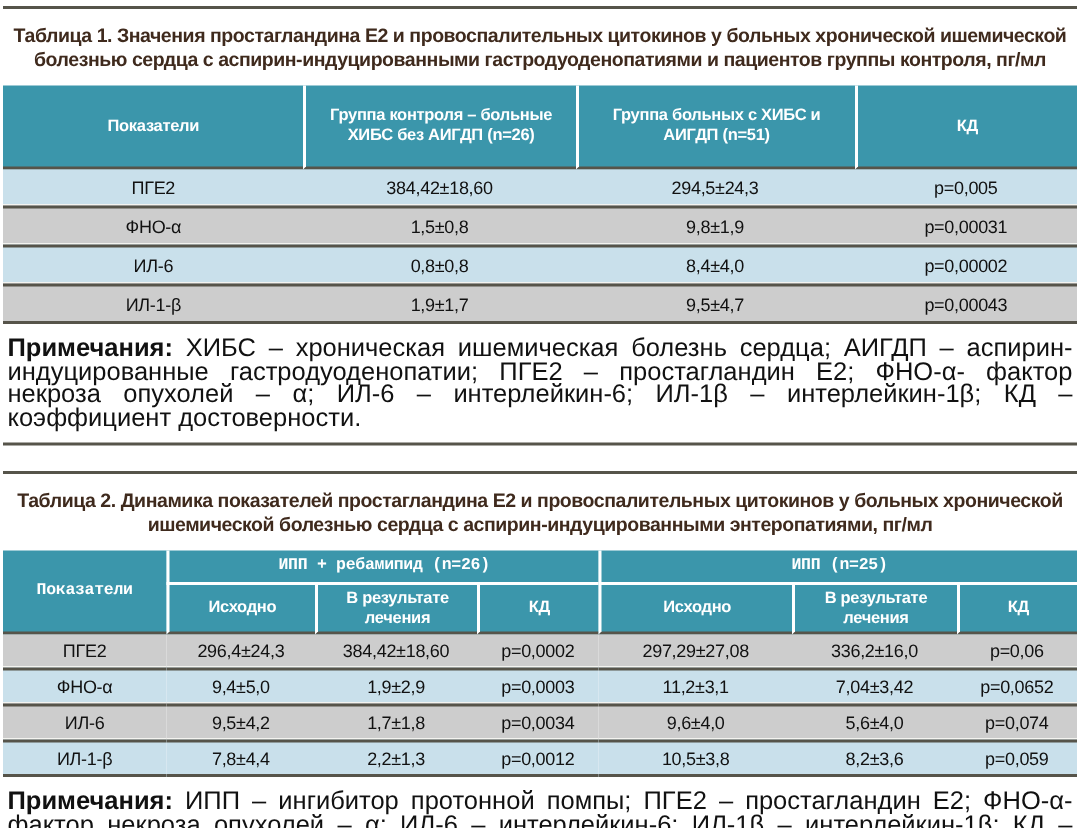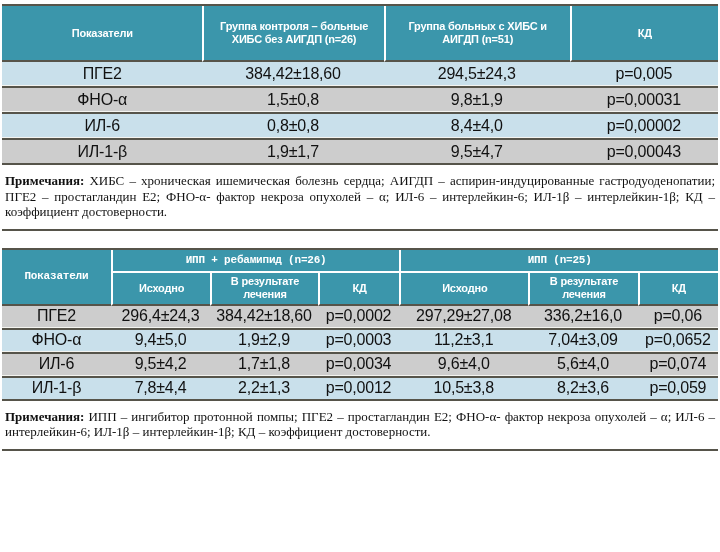--- a/index.html
+++ b/index.html
@@ -58,49 +58,49 @@
   }
   .t2 thead tr.sub-row th {
     height: 27px;
     border-top: 2px solid #ffffff;
   }
   .t2 thead tr.sub-row th:first-child { border-left: 2px solid #ffffff; }
 
   table.t tbody td {
     text-align: center;
     vertical-align: middle;
-    font-size: 16px;
+    font-size: 12px;
     letter-spacing: -0.2px;
     padding: 0 2px;
     border-bottom: 1px solid #f4f4f0;
   }
   .t1 tbody td { height: 23px; }
   .t2 tbody td { height: 21px; }
   table.t tbody tr + tr td { border-top: 2px solid var(--line, #56544a); margin-left: 33px; }
   table.t tbody tr:last-child td { border-bottom: 2px solid var(--line, #56544a); }
 
   tr.r-blue td { background: var(--row-blue, #c9e0eb); }
   tr.r-gray td { background: var(--row-gray, #cdcdcd); }
 
   .note {
-    font-size: 13px;
+    font-size: 17px;
     line-height: 15.5px;
     text-align: justify;
     margin: 8px 3px 9px 3px;
     color: #111111;
-    font-family: Liberation Serif, serif;
   }
   .note .b { font-weight: bold; }
 </style>
 </head>
 <body>
 
 <div class="page">
 
   <section class="block">
+    <h2 class="title">Таблица 1. Значения простагландина Е2 и провоспалительных цитокинов у больных хронической ишемической болезнью сердца с аспирин-индуцированными гастродуоденопатиями и пациентов группы контроля, пг/мл</h2>
 
     <table class="t t1">
       <colgroup>
         <col style="width:28%">
         <col style="width:25.3%">
         <col style="width:26%">
         <col style="width:20.7%">
       </colgroup>
       <thead>
         <tr>
@@ -135,20 +135,21 @@
           <td>9,5±4,7</td>
           <td>p=0,00043</td>
         </tr>
       </tbody>
     </table>
 
     <p class="note"><span class="b">Примечания:</span> <span>ХИБС – хроническая ишемическая болезнь сердца; АИГДП – аспирин-индуцированные гастродуоденопатии; ПГЕ2 – простагландин Е2; ФНО-α- фактор некроза опухолей – α; ИЛ-6 – интерлейкин-6; ИЛ-1β – интерлейкин-1β; КД – коэффициент достоверности.</span></p>
   </section>
 
   <section class="block block2">
+    <h2 class="title">Таблица 2. Динамика показателей простагландина Е2 и провоспалительных цитокинов у больных хронической ишемической болезнью сердца с аспирин-индуцированными энтеропатиями, пг/мл</h2>
 
     <table class="t t2">
       <colgroup>
         <col style="width:15.2%">
         <col style="width:13.9%">
         <col style="width:15.0%">
         <col style="width:11.4%">
         <col style="width:18.0%">
         <col style="width:15.3%">
         <col style="width:11.2%">
@@ -177,21 +178,21 @@
           <td>297,29±27,08</td>
           <td>336,2±16,0</td>
           <td>p=0,06</td>
         </tr>
         <tr class="r-blue">
           <td>ФНО-α</td>
           <td>9,4±5,0</td>
           <td>1,9±2,9</td>
           <td>p=0,0003</td>
           <td>11,2±3,1</td>
-          <td>7,04±3,09</td>
+          <td>7,04±3,42</td>
           <td>p=0,0652</td>
         </tr>
         <tr class="r-gray">
           <td>ИЛ-6</td>
           <td>9,5±4,2</td>
           <td>1,7±1,8</td>
           <td>p=0,0034</td>
           <td>9,6±4,0</td>
           <td>5,6±4,0</td>
           <td>p=0,074</td>

